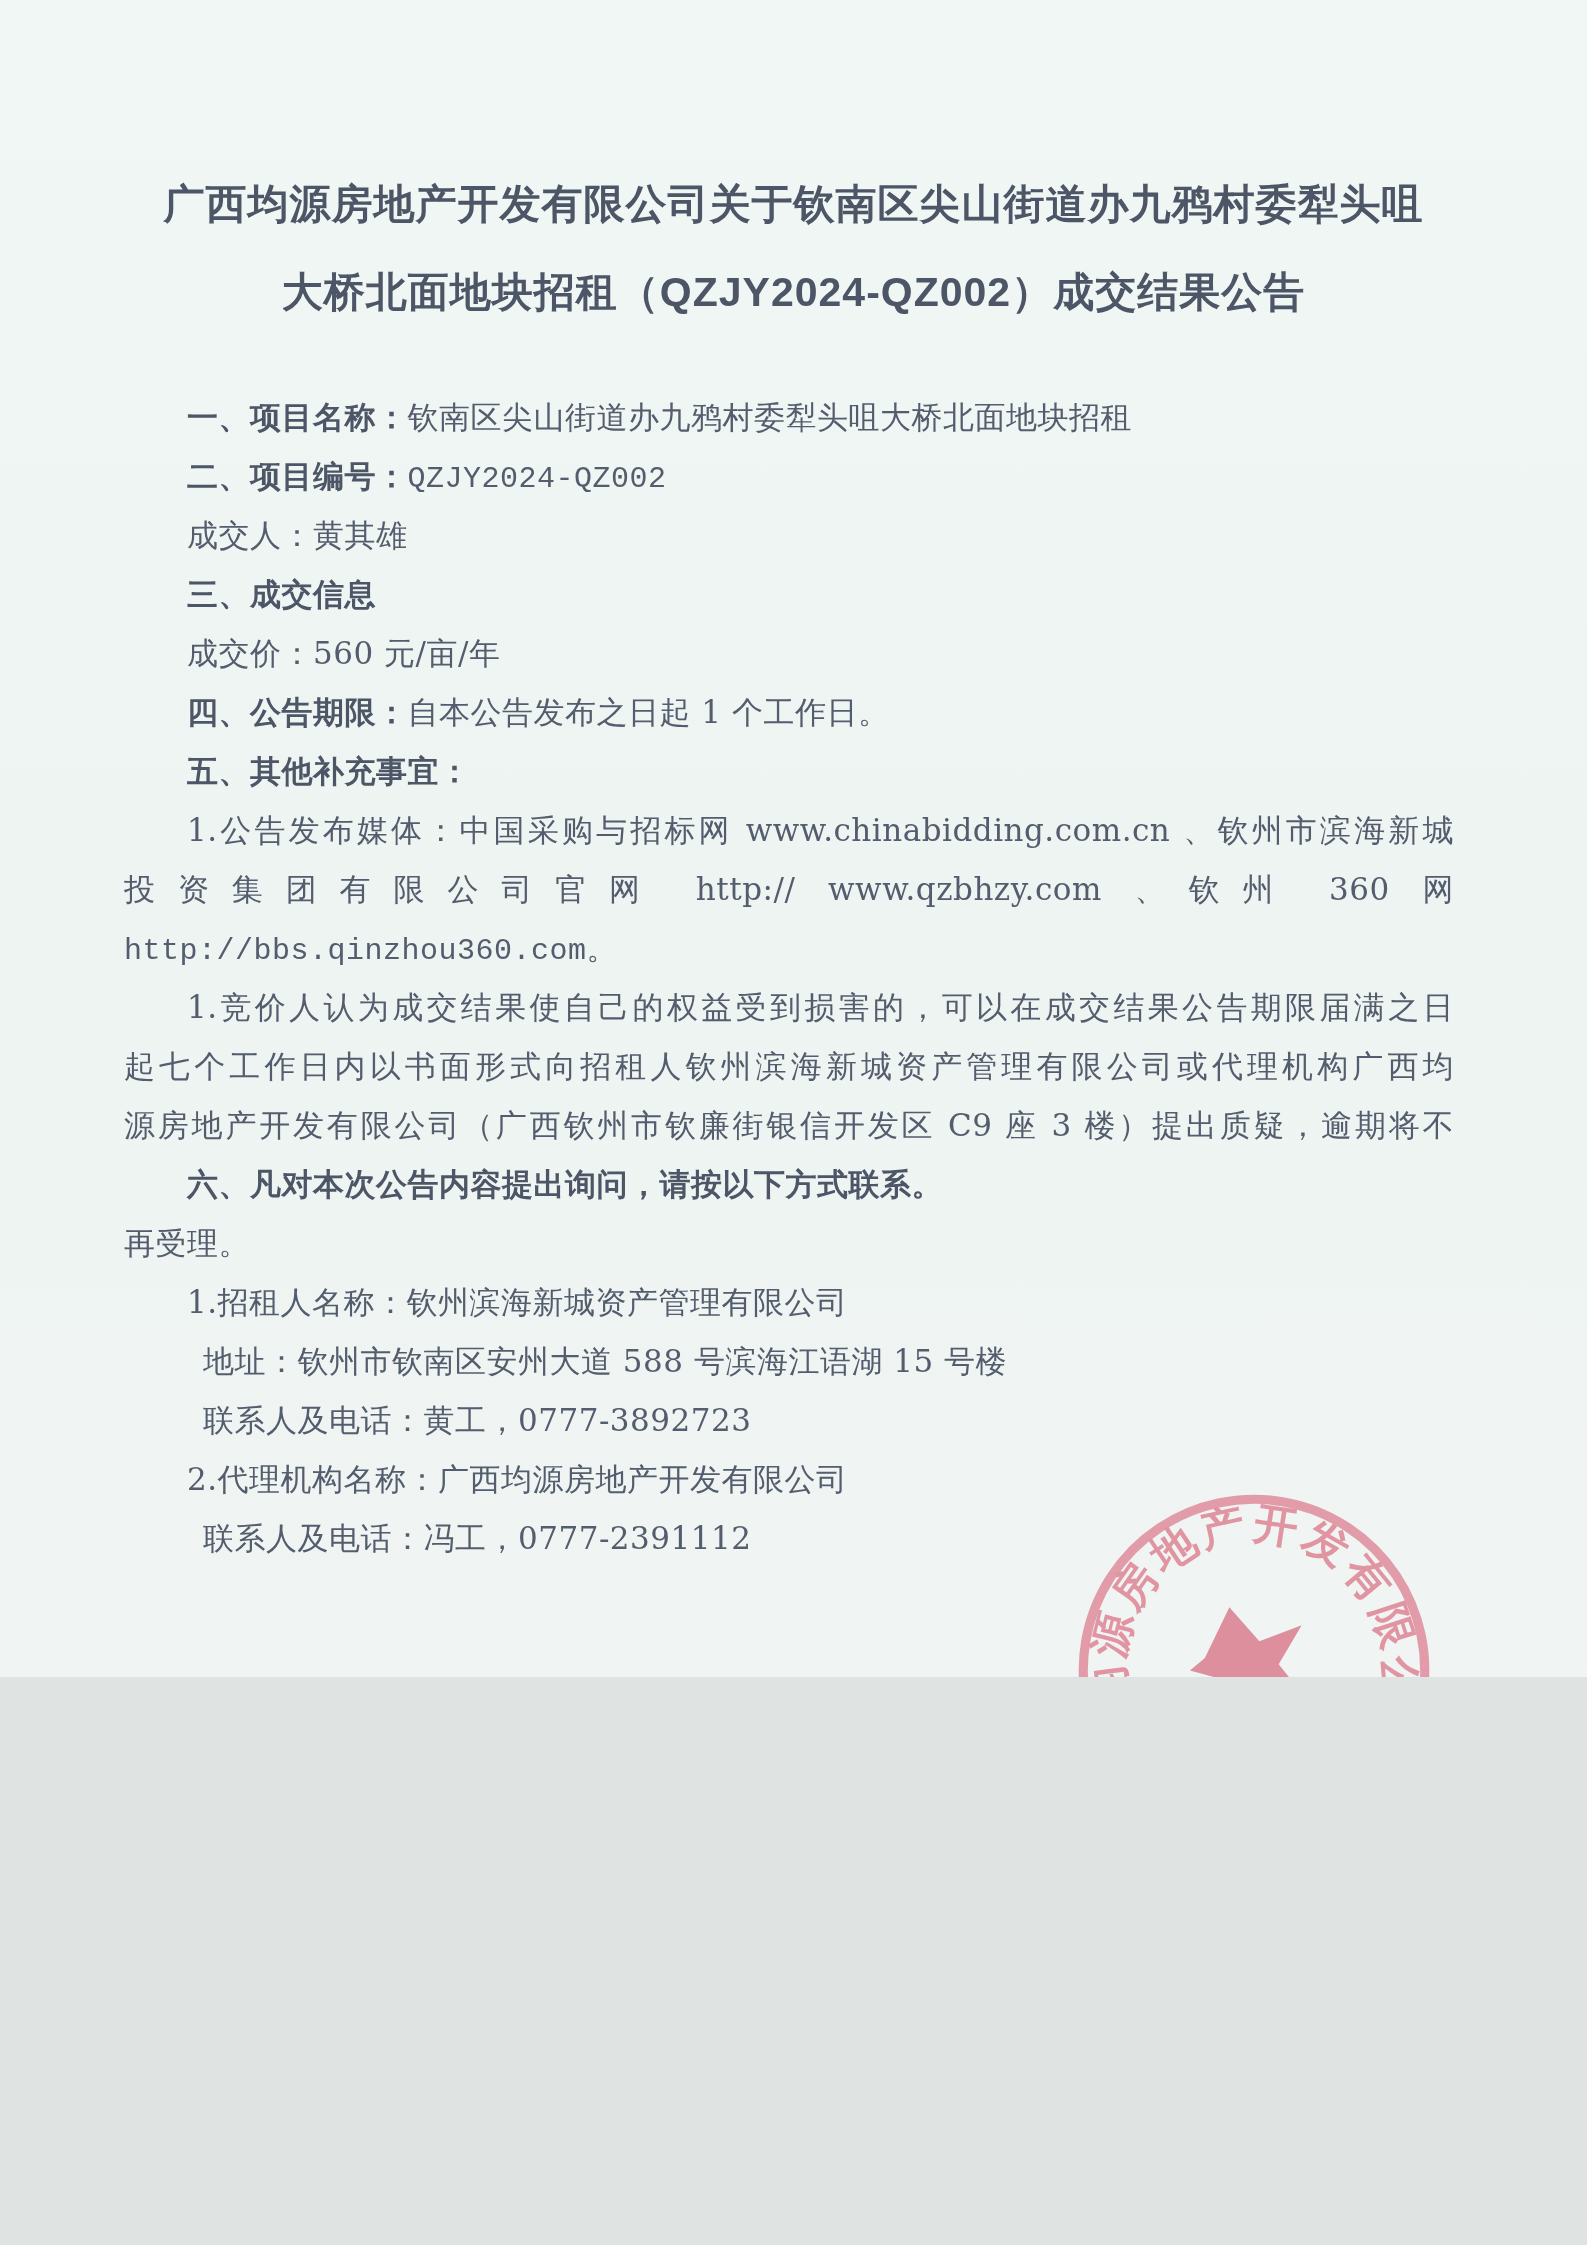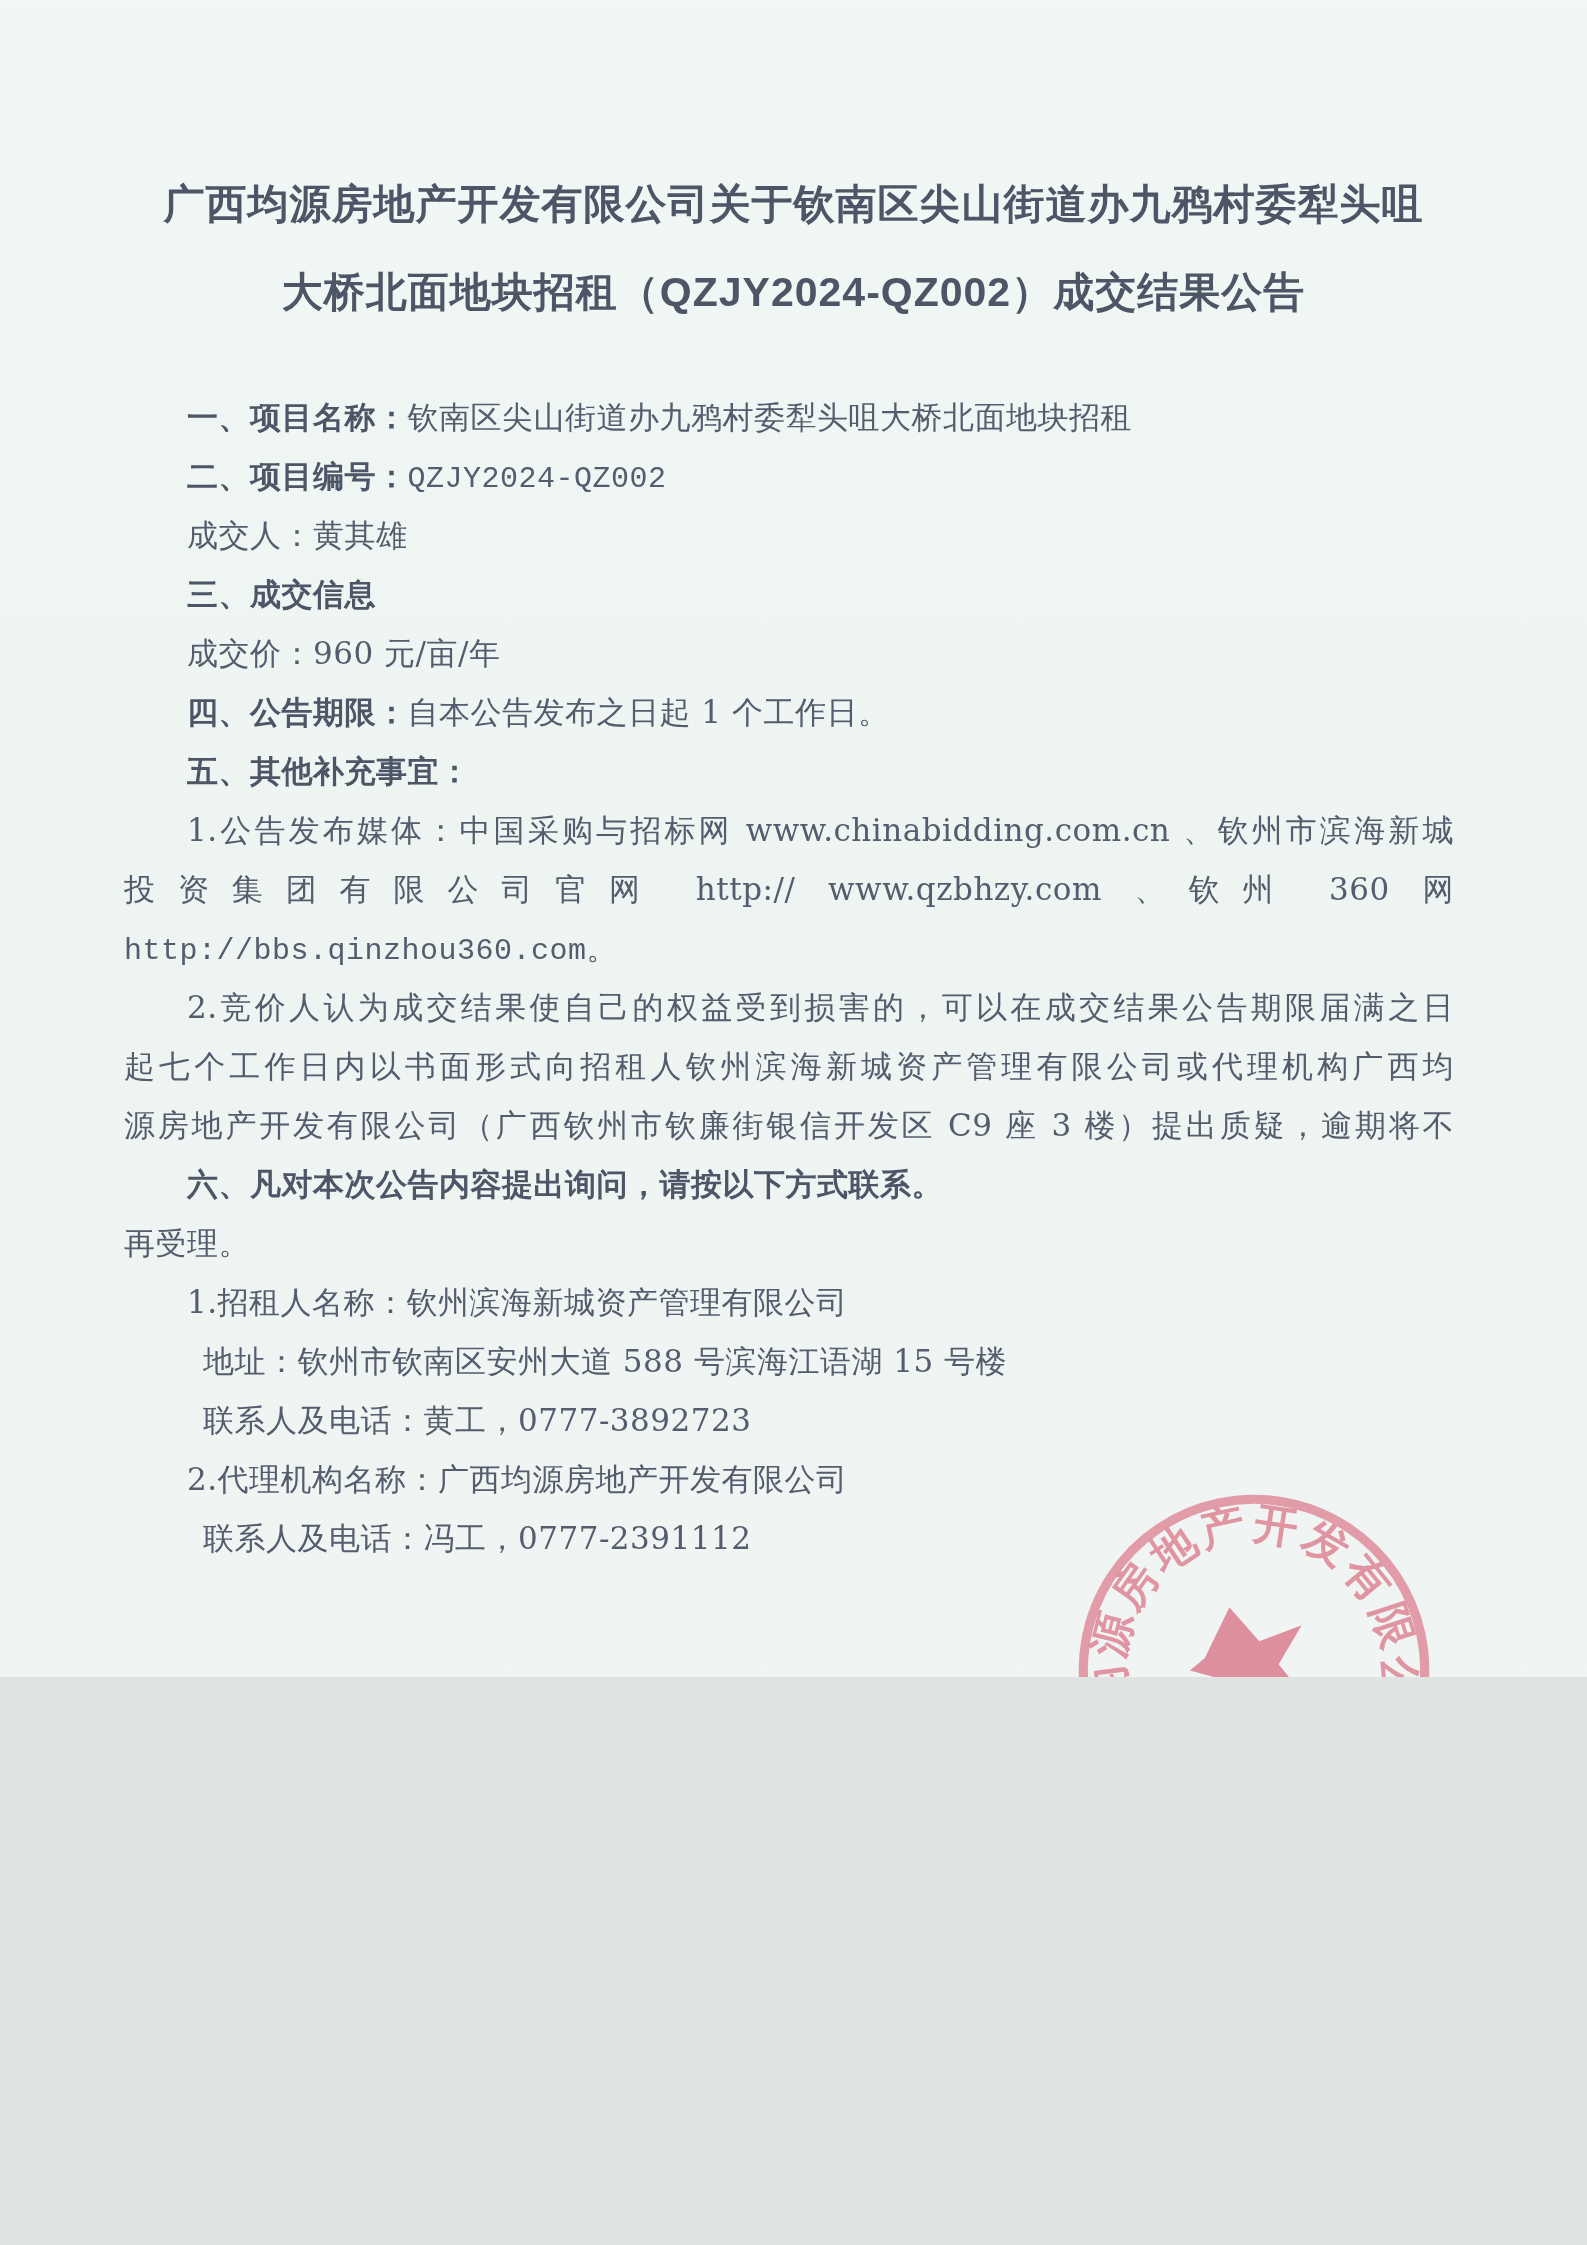--- a/index.html
+++ b/index.html
@@ -67,27 +67,27 @@
   <div class="title">
     <div>广西均源房地产开发有限公司关于钦南区尖山街道办九鸦村委犁头咀</div>
     <div>大桥北面地块招租（QZJY2024-QZ002）成交结果公告</div>
   </div>
 
   <div class="body">
     <div class="ln ind2"><span class="b">一、项目名称：</span><span>钦南区尖山街道办九鸦村委犁头咀大桥北面地块招租</span></div>
     <div class="ln ind2"><span class="b">二、项目编号：</span><span class="mono">QZJY2024-QZ002</span></div>
     <div class="ln ind2"><span class="b"></span><span>成交人：黄其雄</span></div>
     <div class="ln ind2"><span class="b">三、成交信息</span><span></span></div>
-    <div class="ln ind2"><span class="b"></span><span>成交价：960 元/亩/年</span></div>
+    <div class="ln ind2"><span class="b"></span><span>成交价：560 元/亩/年</span></div>
     <div class="ln ind2"><span class="b">四、公告期限：</span><span>自本公告发布之日起 1 个工作日。</span></div>
     <div class="ln ind2"><span class="b">五、其他补充事宜：</span><span></span></div>
     <div class="ln ind2 js"><span class="b"></span><span>1.公告发布媒体：中国采购与招标网 www.chinabidding.com.cn 、钦州市滨海新城</span></div>
     <div class="ln js"><span class="b"></span><span>投资集团有限公司官网 http:// www.qzbhzy.com 、钦州 360 网</span></div>
     <div class="ln"><span class="b"></span><span class="mono">http://bbs.qinzhou360.com。</span></div>
-    <div class="ln ind2 js"><span class="b"></span><span>2.竞价人认为成交结果使自己的权益受到损害的，可以在成交结果公告期限届满之日</span></div>
+    <div class="ln ind2 js"><span class="b"></span><span>1.竞价人认为成交结果使自己的权益受到损害的，可以在成交结果公告期限届满之日</span></div>
     <div class="ln js"><span class="b"></span><span>起七个工作日内以书面形式向招租人钦州滨海新城资产管理有限公司或代理机构广西均</span></div>
     <div class="ln js"><span class="b"></span><span>源房地产开发有限公司（广西钦州市钦廉街银信开发区 C9 座 3 楼）提出质疑，逾期将不</span></div>
     <div class="ln ind2"><span class="b">六、凡对本次公告内容提出询问，请按以下方式联系。</span><span></span></div>
     <div class="ln"><span class="b"></span><span>再受理。</span></div>
     <div class="ln ind2"><span class="b"></span><span>1.招租人名称：钦州滨海新城资产管理有限公司</span></div>
     <div class="ln ind25"><span class="b"></span><span>地址：钦州市钦南区安州大道 588 号滨海江语湖 15 号楼</span></div>
     <div class="ln ind25"><span class="b"></span><span>联系人及电话：黄工，0777-3892723</span></div>
     <div class="ln ind2"><span class="b"></span><span>2.代理机构名称：广西均源房地产开发有限公司</span></div>
     <div class="ln ind25"><span class="b"></span><span>联系人及电话：冯工，0777-2391112</span></div>
   </div>

